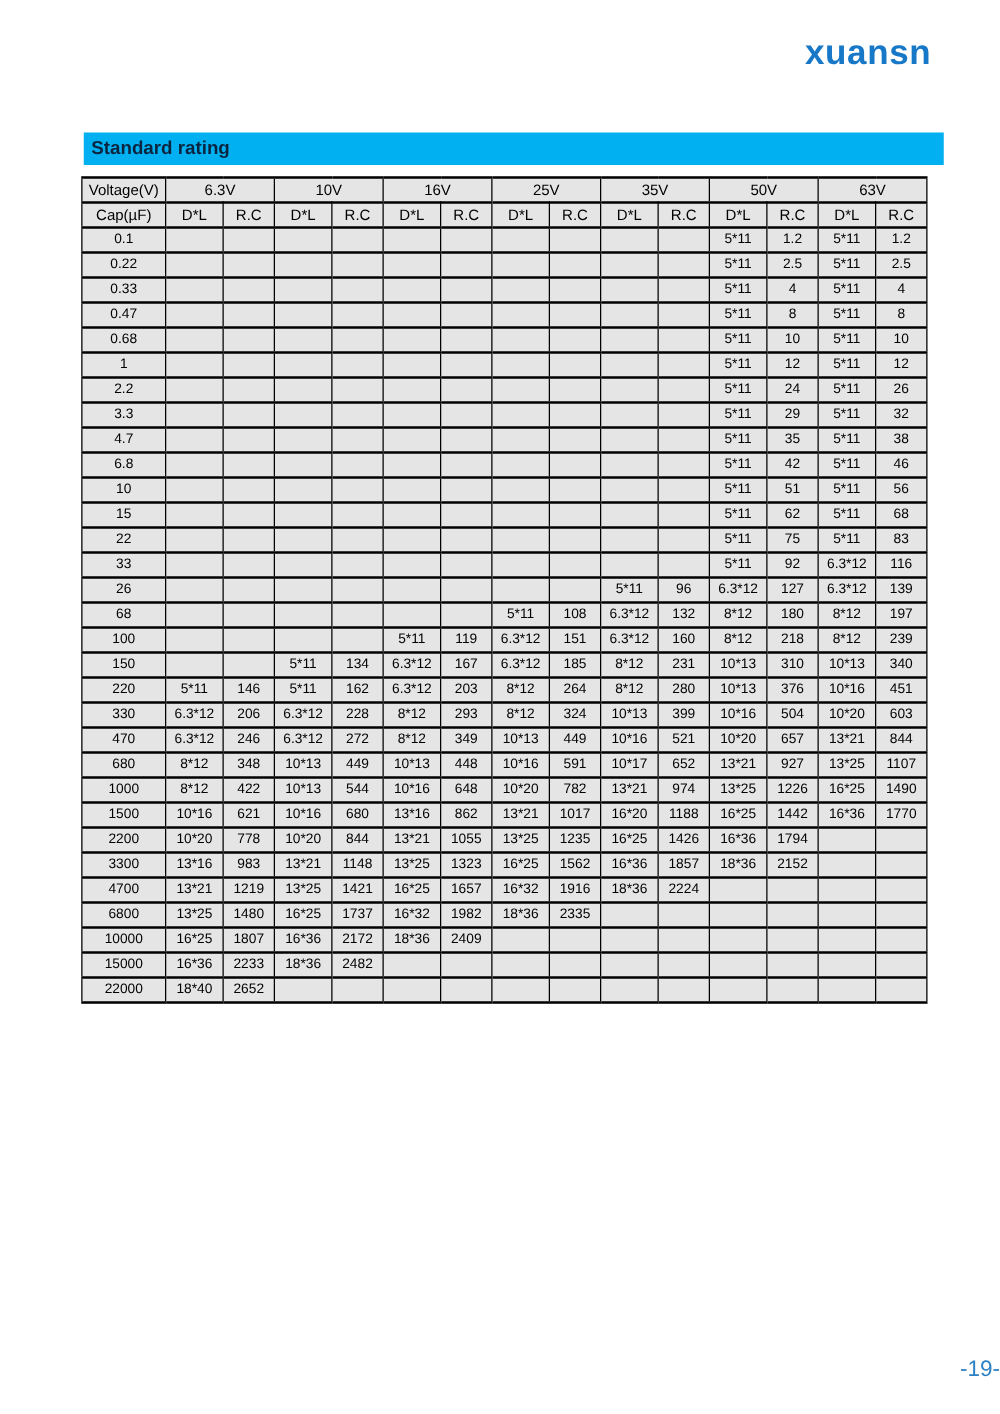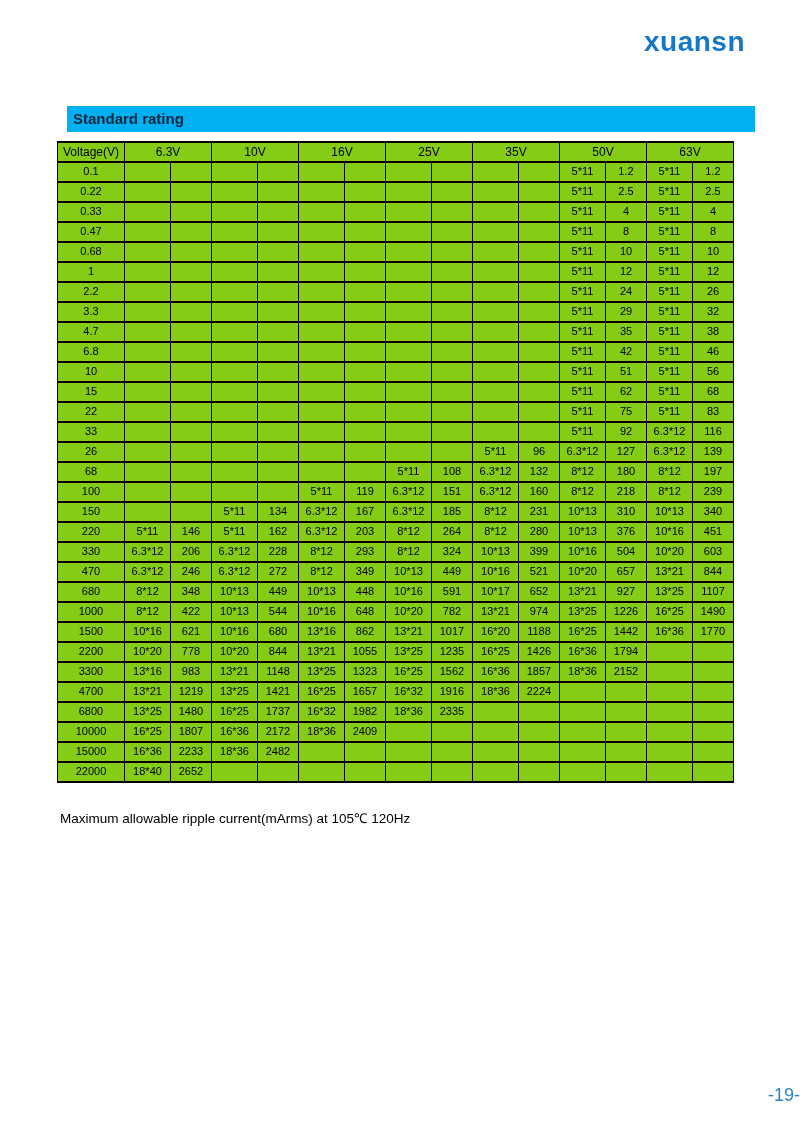--- a/index.html
+++ b/index.html
@@ -28,23 +28,23 @@
     padding:3px 14px 5px 10px;
   }
   .section-bar{
     position:absolute;top:102px;left:67px;width:688px;height:26px;
     background:var(--section-bg,#00b0f0);
     color:var(--section-text,#0a2540);
     font-size:15px;font-weight:bold;line-height:26px;
     padding-left:6px;box-sizing:border-box;
   }
   table.rating{
-    position:absolute;top:137px;left:57px;
+    position:absolute;top:137px;left:65px;
     border-collapse:collapse;table-layout:fixed;
-    background:#84cc16;
+    background:#e5e5e5;
   }
   table.rating th, table.rating td{
     border-left:1px solid #000;border-right:1px solid #000;
     border-top:2px solid #000;border-bottom:2px solid #000;
     text-align:center;vertical-align:middle;
     height:18px;padding:0 1px;line-height:1.05;
     font-size:11px;font-weight:normal;
     white-space:nowrap;overflow:hidden;
   }
   table.rating thead th{font-size:12px;}
@@ -92,20 +92,37 @@
         <tr>
           <th>Voltage(V)</th>
           <th colspan="2">6.3V</th>
           <th colspan="2">10V</th>
           <th colspan="2">16V</th>
           <th colspan="2">25V</th>
           <th colspan="2">35V</th>
           <th colspan="2">50V</th>
           <th colspan="2">63V</th>
         </tr>
+        <tr>
+          <th>Cap(µF)</th>
+          <th>D*L</th>
+          <th>R.C</th>
+          <th>D*L</th>
+          <th>R.C</th>
+          <th>D*L</th>
+          <th>R.C</th>
+          <th>D*L</th>
+          <th>R.C</th>
+          <th>D*L</th>
+          <th>R.C</th>
+          <th>D*L</th>
+          <th>R.C</th>
+          <th>D*L</th>
+          <th>R.C</th>
+        </tr>
       </thead>
       <tbody>
         <tr>
           <td>0.1</td>
           <td></td>
           <td></td>
           <td></td>
           <td></td>
           <td></td>
           <td></td>
@@ -624,17 +641,16 @@
           <td></td>
           <td></td>
           <td></td>
           <td></td>
           <td></td>
           <td></td>
         </tr>
       </tbody>
     </table>
 
-  <div class="footnote">Maximum allowable ripple current(mArms) at 105℃ 120Hz</div>
 
   <div class="page-number">-19-</div>
 
 </div>
 
 </body></html>

